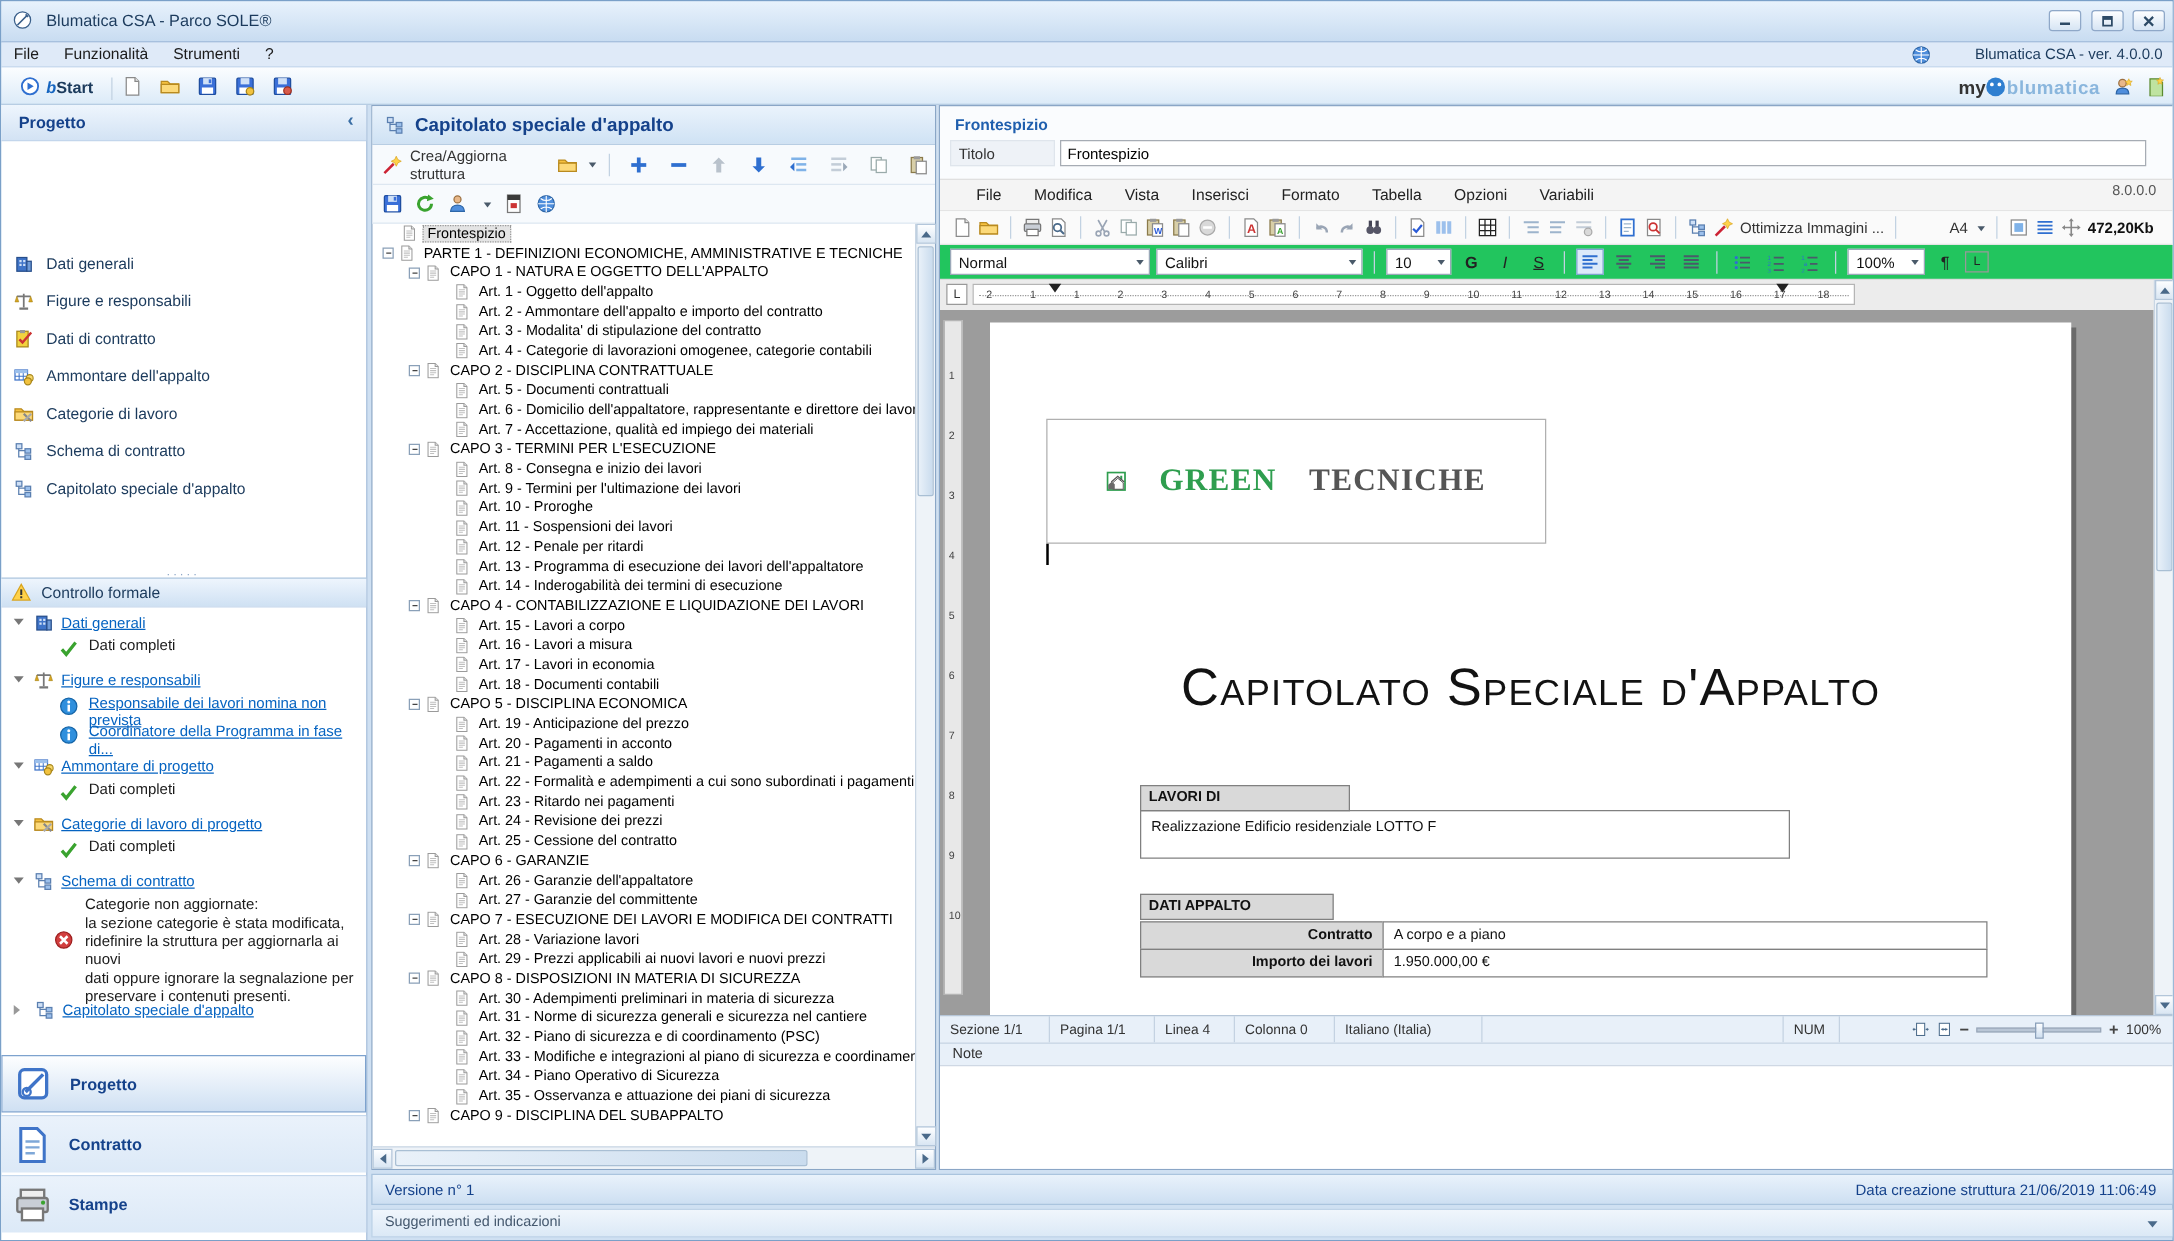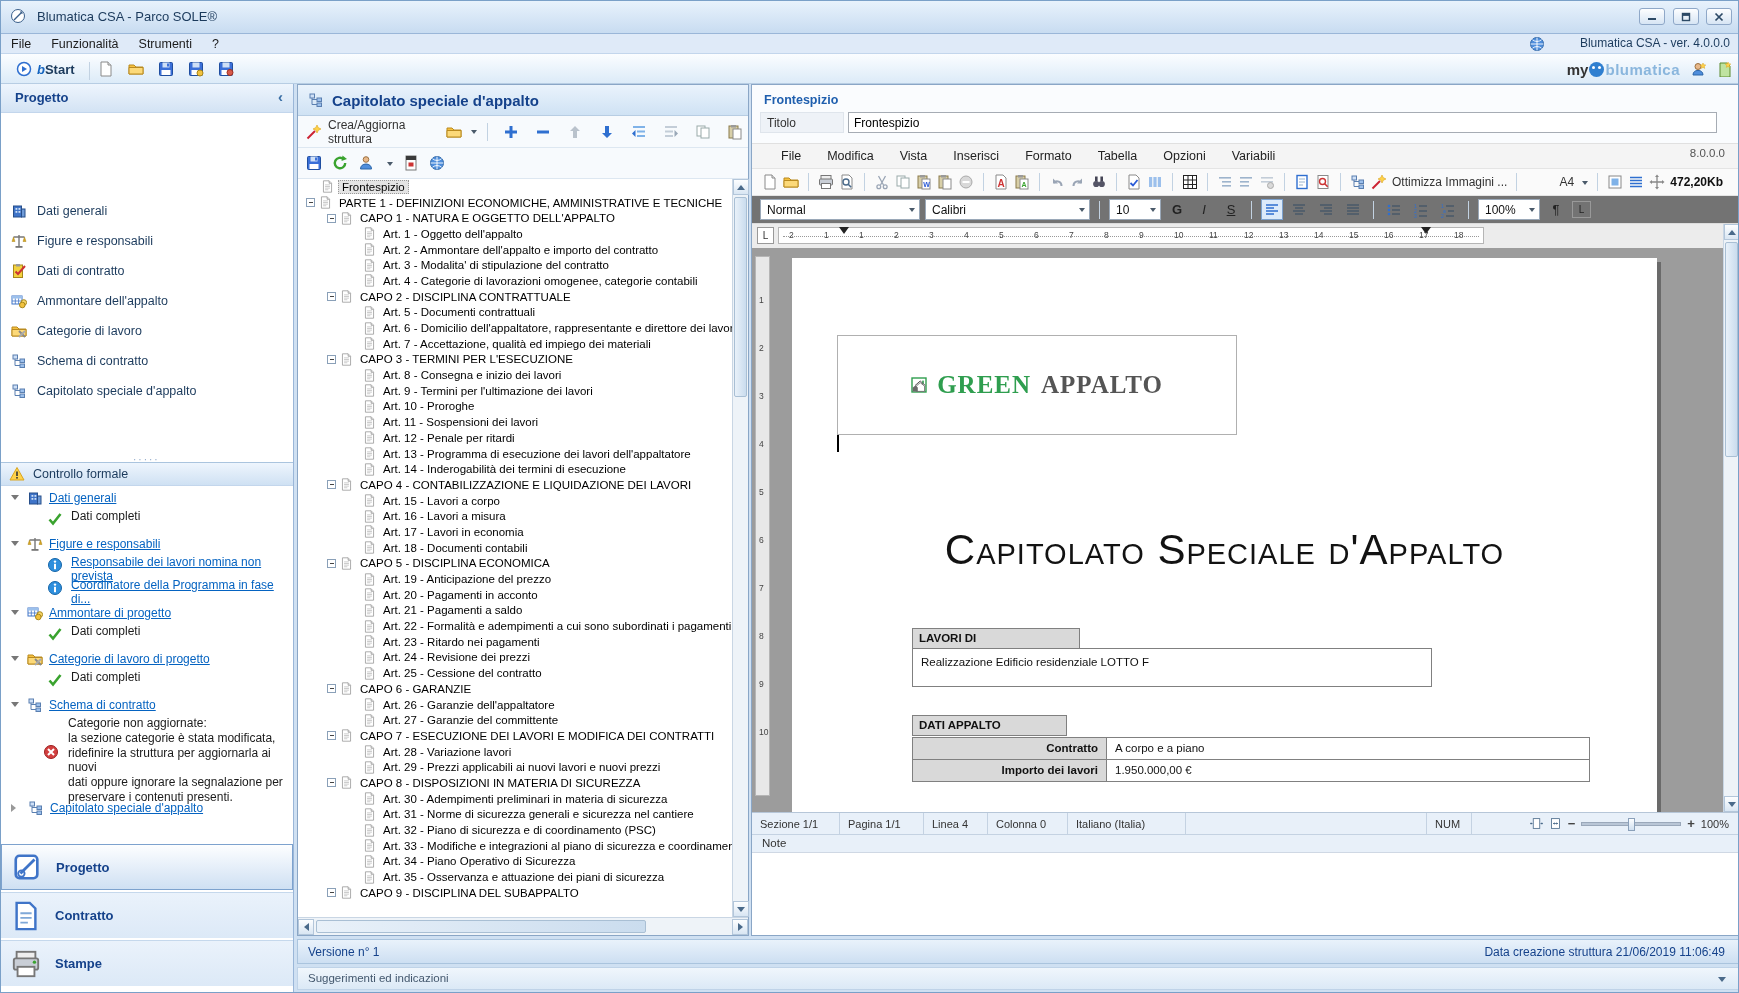--- a/index.html
+++ b/index.html
@@ -82,35 +82,35 @@
   #rightpanel { left:750px; top:83px; width:989px; height:852px; background:#fafcfe; border:1px solid #8aa6c6; }
   #ed-title { left:12px; top:8px; font-size:12.5px; font-weight:bold; color:#1f5fae; }
   #ed-titolo-label { left:8px; top:27px; width:84px; height:21px; background:#eef2f7; border:1px solid #dfe5ec; font-size:12px; color:#333; padding:3px 0 0 6px; }
   #ed-titolo-input { left:96px; top:27px; width:869px; height:21px; border:1px solid #a6acb4; font-size:12px; padding:0 5px; color:#000; font-family:"Liberation Sans",sans-serif; }
   #ed-menu { left:0; top:58px; width:987px; height:26px; background:#f4f4f4; border-top:1px solid #e0e0e0; border-bottom:1px solid #e4e4e4; display:flex; align-items:center; padding-left:16px; gap:0; }
   #ed-menu .em { padding:3px 13px; font-size:12.5px; color:#222; }
   #ed-ver { right:14px; top:62px; font-size:11.5px; color:#555; }
   #ed-toolbar { left:0; top:84px; width:987px; height:27px; background:#fafafa; border-bottom:1px solid #e4e4e4; display:flex; align-items:center; gap:5px; padding-left:10px; }
   #ed-toolbar .lbl { font-size:12px; color:#333; white-space:nowrap; }
   #ed-size { font-size:12px; font-weight:bold; color:#111; margin-right:16px; }
-  #ed-format { left:0; top:111px; width:987px; height:28px; background:#737373; border-bottom:1px solid #dcdcdc; display:flex; align-items:center; gap:5px; padding-left:8px; }
+  #ed-format { left:0; top:111px; width:987px; height:28px; background:#22c55e; border-bottom:1px solid #dcdcdc; display:flex; align-items:center; gap:5px; padding-left:8px; }
   .combo { height:21px; background:#fff; border:1px solid #9aa8b8; font-size:12px; color:#111; display:flex; align-items:center; justify-content:space-between; padding:0 4px 0 6px; }
   .fmt-btn { width:22px; height:21px; display:flex; align-items:center; justify-content:center; font-size:13px; color:#222; border:1px solid transparent; }
   .fmt-btn.on { border:1px solid #7da2ce; background:#dceafa; }
   #ed-ruler { left:0; top:139px; width:987px; height:24px; background:#ececec; }
   #tabstop-box { left:5px; top:3px; width:17px; height:17px; background:#fff; border:1px solid #999; font-size:10px; color:#333; text-align:center; line-height:16px; }
   #hruler { left:26px; top:3px; width:706px; height:17px; background:#fff; border:1px solid #b5b5b5; }
   #hruler .mark { position:absolute; top:2px; font-size:8.5px; color:#444; }
   #hruler .dotline { position:absolute; left:4px; right:4px; top:8px; border-top:1px dotted #999; }
   .margin-marker { position:absolute; top:-1px; width:0; height:0; border:5px solid transparent; border-top:7px solid #222; }
   #ed-doc { left:0; top:163px; width:971px; height:564px; background:#9c9c9c; overflow:hidden; }
   #vruler { left:3px; top:8px; width:15px; height:540px; background:#e8e8e8; border:1px solid #b5b5b5; }
   #vruler .mark { position:absolute; left:3px; font-size:8.5px; color:#444; }
   #page { left:40px; top:10px; width:865px; height:554px; background:#fff; box-shadow:4px 4px 0 #6a6a6a; }
-  #logo-box { left:45px; top:77px; width:400px; height:100px; border:1px solid #b0b0b0; display:flex; align-items:center; justify-content:center; gap:10px; }
+  #logo-box { left:45px; top:77px; width:400px; height:100px; border:1px solid #b0b0b0; display:flex; align-items:center; justify-content:center; gap:26px; }
   .logo-green { font-family:"Liberation Serif",serif; font-weight:bold; font-size:25px; color:#2f9e4f; letter-spacing:1px; }
   .logo-dark { font-family:"Liberation Serif",serif; font-weight:bold; font-size:25px; color:#555; letter-spacing:1px; }
   #caret { left:45px; top:177px; width:2px; height:17px; background:#000; }
   #doc-title { left:0; top:268px; width:865px; text-align:center; font-variant:small-caps; font-size:42px; color:#121212; letter-spacing:1px; }
   .hdr-cell { background:#d9d9d9; border:1px solid #808080; font-size:11.5px; font-weight:bold; color:#111; padding-left:6px; line-height:19px; }
   #lavori-hdr { left:120px; top:370px; width:168px; height:21px; }
   #lavori-val { left:120px; top:390px; width:520px; height:39px; border:1px solid #808080; font-size:11.5px; color:#111; padding:7px 0 0 8px; }
   #dati-hdr { left:120px; top:457px; width:155px; height:21px; }
   .dati-label { position:absolute; left:120px; width:195px; height:23px; background:#d9d9d9; border:1px solid #808080; font-size:11.5px; font-weight:bold; color:#111; text-align:right; padding-right:8px; line-height:21px; }
   .dati-value { position:absolute; left:314px; width:484px; height:23px; background:#fff; border:1px solid #808080; font-size:11.5px; color:#111; padding-left:8px; line-height:21px; }
@@ -1495,21 +1495,21 @@
           <span class="ic">
               <svg width="54" height="54" viewBox="0 0 40 40">
                 <rect x="2.5" y="2.5" width="35" height="35" fill="none" stroke="#2f9e4f" stroke-width="3.5"></rect>
                 <rect x="28" y="9" width="4" height="8" fill="#2f9e4f"></rect>
                 <path d="M13 23l10-9 11 9v13H13z" fill="#fff" stroke="#555" stroke-width="2"></path>
                 <path d="M10 21.5L23 10l13 11.5" fill="none" stroke="#555" stroke-width="2.5"></path>
                 <path d="M4 27l7-6 6 5v10H4z" fill="#6a6a6a"></path>
               </svg>
             </span>
           <span class="logo-green">GREEN</span>
-          <span class="logo-dark">APPALTO</span>
+          <span class="logo-dark">TECNICHE</span>
         </div>
         <span class="abs" id="caret"></span>
         <div class="abs" id="doc-title">Capitolato Speciale d'Appalto</div>
         <div class="abs hdr-cell" id="lavori-hdr">LAVORI DI</div>
         <div class="abs" id="lavori-val">Realizzazione Edificio residenziale LOTTO F</div>
         <div class="abs hdr-cell" id="dati-hdr">DATI APPALTO</div>
         <div id="dati-table">
             <div class="dati-label" style="top: 479px;">Contratto</div>
             <div class="dati-value" style="top: 479px;">A corpo e a piano</div>
             <div class="dati-label" style="top: 501px;">Importo dei lavori</div>

